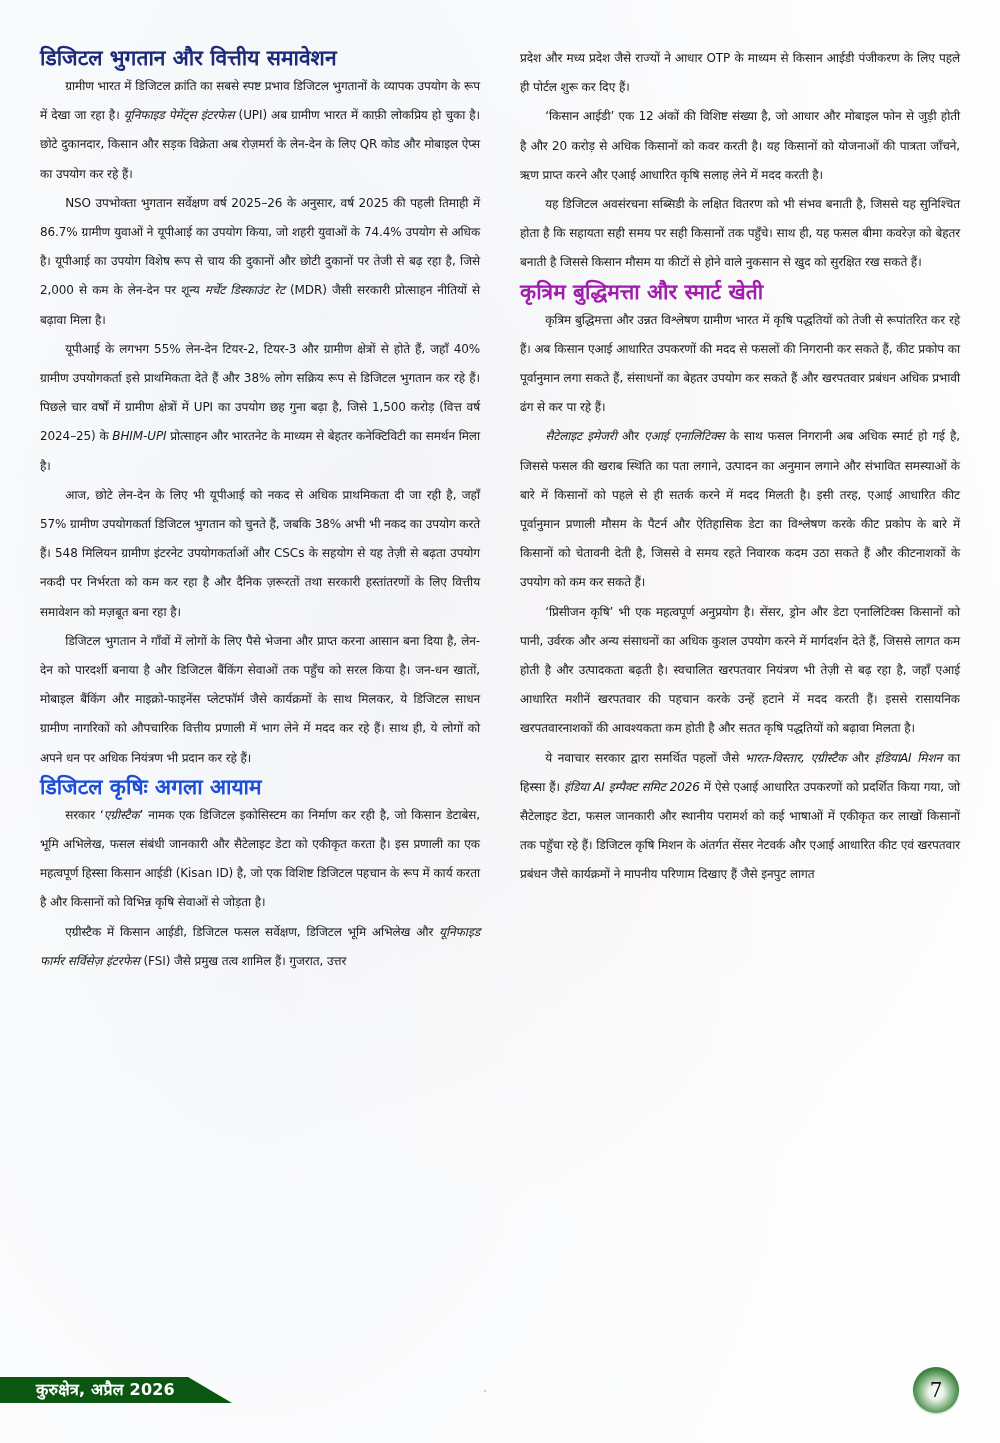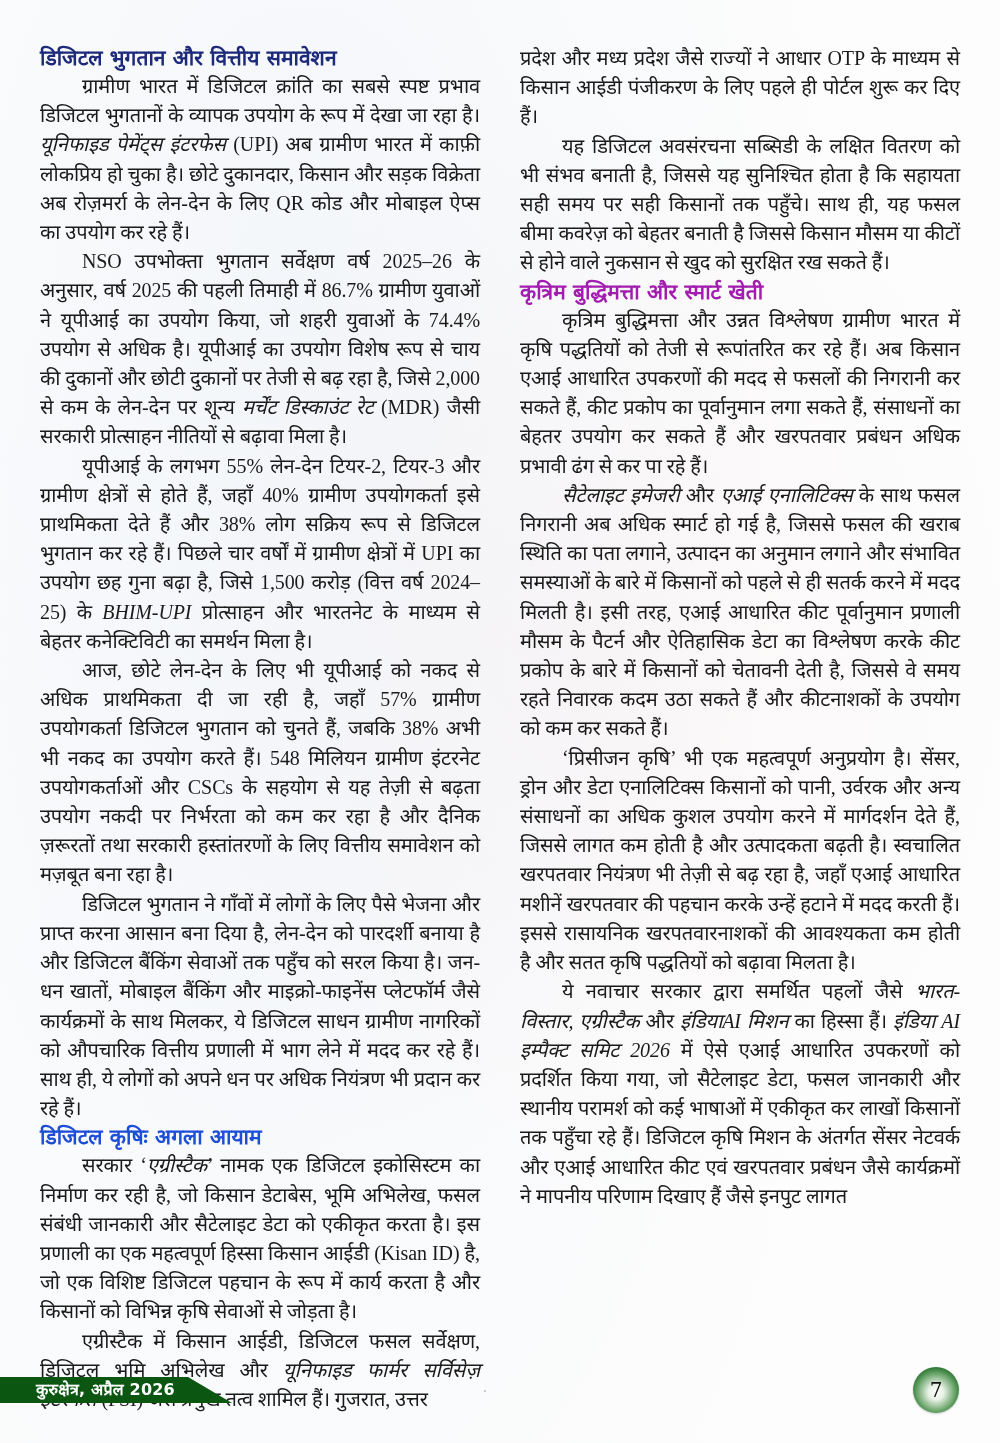--- a/index.html
+++ b/index.html
@@ -40,27 +40,26 @@
   .heading {
     font-family: "DejaVu Sans", sans-serif;
     font-weight: bold;
     color: #1d2a7a;
     font-size: 21px;
     line-height: 28px;
     margin: 0;
     padding: 0;
   }
   .para {
-    font-size: 20px;
+    font-size: 12px;
     line-height: 29.2px;
     text-align: justify;
     margin: 0;
     text-indent: 2.1em;
     letter-spacing: -0.1px;
-    font-family: Liberation Serif, serif;
   }
   .para.no-indent { text-indent: 0; }
   .para em { font-style: italic; }
   .footer-band {
     position: absolute;
     left: 0;
     top: 1377px;
     width: 232px;
     height: 26px;
     background: #0b5712;
@@ -129,20 +128,21 @@
     <h2 class="heading" style="color: #1d4ed8;">डिजिटल कृषिः अगला आयाम</h2>
     <div>
         <p class="para"><span>सरकार ‘</span><em>एग्रीस्टैक</em><span>’ नामक एक डिजिटल इकोसिस्टम का निर्माण कर रही है, जो किसान डेटाबेस, भूमि अभिलेख, फसल संबंधी जानकारी और सैटेलाइट डेटा को एकीकृत करता है। इस प्रणाली का एक महत्वपूर्ण हिस्सा किसान आईडी (Kisan ID) है, जो एक विशिष्ट डिजिटल पहचान के रूप में कार्य करता है और किसानों को विभिन्न कृषि सेवाओं से जोड़ता है।</span></p>
         <p class="para"><span>एग्रीस्टैक में किसान आईडी, डिजिटल फसल सर्वेक्षण, डिजिटल भूमि अभिलेख और </span><em>यूनिफाइड फार्मर सर्विसेज़ इंटरफेस</em><span> (FSI) जैसे प्रमुख तत्व शामिल हैं। गुजरात, उत्तर</span></p>
       </div>
   </div>
 
   <div class="col col-right">
     <div>
         <p class="para no-indent"><span>प्रदेश और मध्य प्रदेश जैसे राज्यों ने आधार OTP के माध्यम से किसान आईडी पंजीकरण के लिए पहले ही पोर्टल शुरू कर दिए हैं।</span></p>
+        <p class="para"><span>‘किसान आईडी’ एक 12 अंकों की विशिष्ट संख्या है, जो आधार और मोबाइल फोन से जुड़ी होती है और 20 करोड़ से अधिक किसानों को कवर करती है। यह किसानों को योजनाओं की पात्रता जाँचने, ऋण प्राप्त करने और एआई आधारित कृषि सलाह लेने में मदद करती है।</span></p>
         <p class="para"><span>यह डिजिटल अवसंरचना सब्सिडी के लक्षित वितरण को भी संभव बनाती है, जिससे यह सुनिश्चित होता है कि सहायता सही समय पर सही किसानों तक पहुँचे। साथ ही, यह फसल बीमा कवरेज़ को बेहतर बनाती है जिससे किसान मौसम या कीटों से होने वाले नुकसान से खुद को सुरक्षित रख सकते हैं।</span></p>
       </div>
 
     <h2 class="heading" style="color: #a21caf;">कृत्रिम बुद्धिमत्ता और स्मार्ट खेती</h2>
     <div>
         <p class="para"><span>कृत्रिम बुद्धिमत्ता और उन्नत विश्लेषण ग्रामीण भारत में कृषि पद्धतियों को तेजी से रूपांतरित कर रहे हैं। अब किसान एआई आधारित उपकरणों की मदद से फसलों की निगरानी कर सकते हैं, कीट प्रकोप का पूर्वानुमान लगा सकते हैं, संसाधनों का बेहतर उपयोग कर सकते हैं और खरपतवार प्रबंधन अधिक प्रभावी ढंग से कर पा रहे हैं।</span></p>
         <p class="para"><em>सैटेलाइट इमेजरी</em><span> और </span><em>एआई एनालिटिक्स</em><span> के साथ फसल निगरानी अब अधिक स्मार्ट हो गई है, जिससे फसल की खराब स्थिति का पता लगाने, उत्पादन का अनुमान लगाने और संभावित समस्याओं के बारे में किसानों को पहले से ही सतर्क करने में मदद मिलती है। इसी तरह, एआई आधारित कीट पूर्वानुमान प्रणाली मौसम के पैटर्न और ऐतिहासिक डेटा का विश्लेषण करके कीट प्रकोप के बारे में किसानों को चेतावनी देती है, जिससे वे समय रहते निवारक कदम उठा सकते हैं और कीटनाशकों के उपयोग को कम कर सकते हैं।</span></p>
         <p class="para"><span>‘प्रिसीजन कृषि’ भी एक महत्वपूर्ण अनुप्रयोग है। सेंसर, ड्रोन और डेटा एनालिटिक्स किसानों को पानी, उर्वरक और अन्य संसाधनों का अधिक कुशल उपयोग करने में मार्गदर्शन देते हैं, जिससे लागत कम होती है और उत्पादकता बढ़ती है। स्वचालित खरपतवार नियंत्रण भी तेज़ी से बढ़ रहा है, जहाँ एआई आधारित मशीनें खरपतवार की पहचान करके उन्हें हटाने में मदद करती हैं। इससे रासायनिक खरपतवारनाशकों की आवश्यकता कम होती है और सतत कृषि पद्धतियों को बढ़ावा मिलता है।</span></p>
         <p class="para"><span>ये नवाचार सरकार द्वारा समर्थित पहलों जैसे </span><em>भारत-विस्तार, एग्रीस्टैक</em><span> और </span><em>इंडियाAI मिशन</em><span> का हिस्सा हैं। </span><em>इंडिया AI इम्पैक्ट समिट 2026</em><span> में ऐसे एआई आधारित उपकरणों को प्रदर्शित किया गया, जो सैटेलाइट डेटा, फसल जानकारी और स्थानीय परामर्श को कई भाषाओं में एकीकृत कर लाखों किसानों तक पहुँचा रहे हैं। डिजिटल कृषि मिशन के अंतर्गत सेंसर नेटवर्क और एआई आधारित कीट एवं खरपतवार प्रबंधन जैसे कार्यक्रमों ने मापनीय परिणाम दिखाए हैं जैसे इनपुट लागत</span></p>
       </div>

